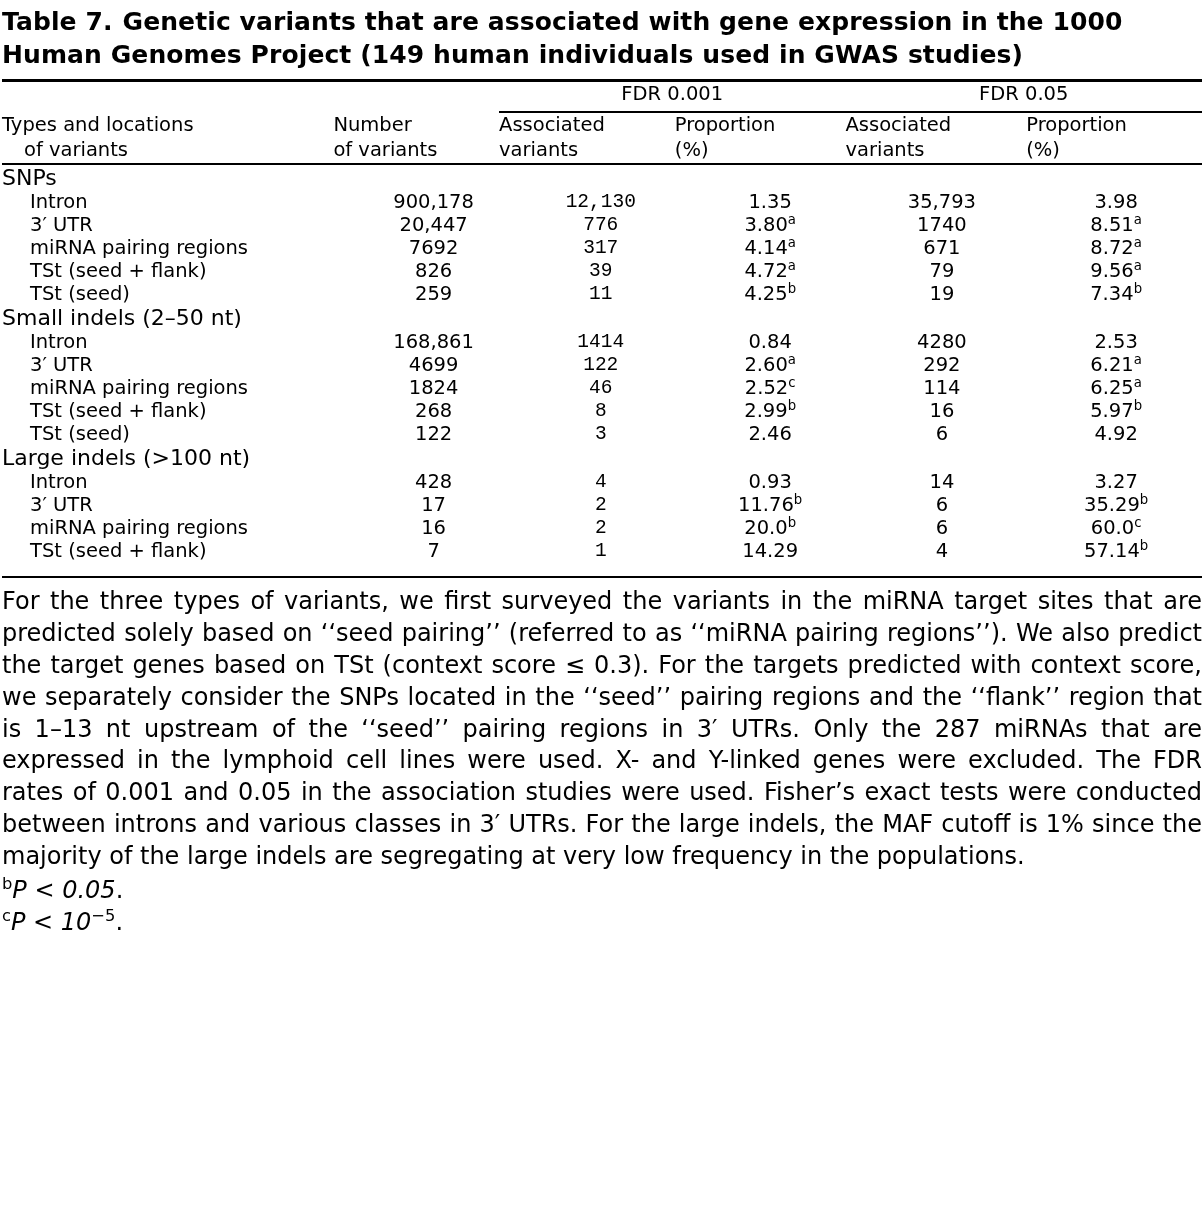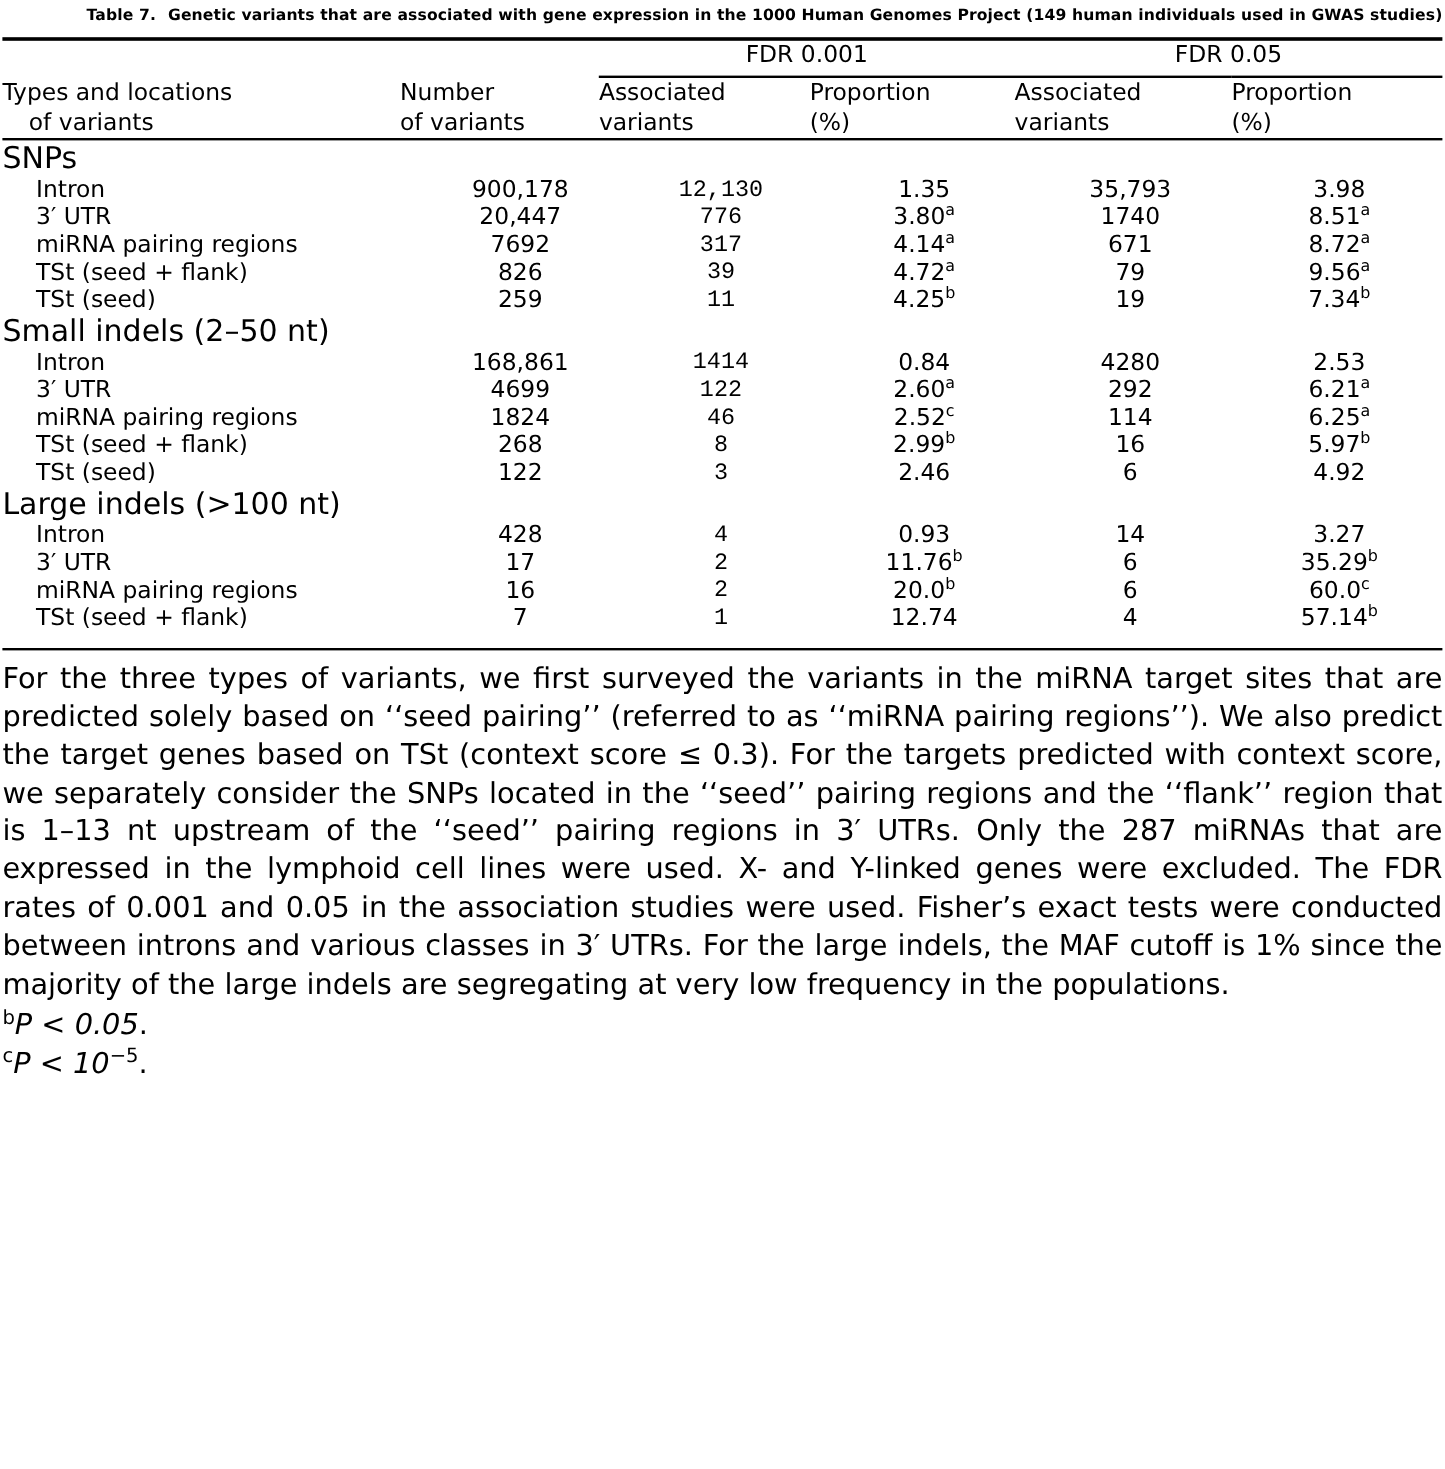--- a/index.html
+++ b/index.html
@@ -13,26 +13,25 @@
     font-family: "DejaVu Sans", sans-serif;
     color: #000000;
   }
   .page {
     width: 1204px;
     box-sizing: border-box;
     padding: 4px 2px 0 2px;
   }
   
   .caption {
-    font-size: 13px;
+    font-size: 25px;
     font-weight: bold;
     line-height: 1.30;
     letter-spacing: 0.1px;
     padding: 2px 0 8px 0;
-    text-align: right;
   }
   .caption .cap-label { margin-right: 10px; }
   
   .rule-thick {
     border-top: 3px solid #000;
     height: 0;
   }
   .rule-thin {
     border-top: 2px solid #000;
     height: 0;
@@ -74,21 +73,21 @@
     padding-top: 6px;
     padding-bottom: 7px;
   }
   .colhead.left { text-align: left; }
   .colhead .sub { display: block; }
   .colhead.left .sub { padding-left: 22px; }
 
   .sec-row td {
     padding-top: 20px;
     padding-bottom: 2px;
-    font-size: 25px;
+    font-size: 22px;
   }
   .sec-row td.col-label { text-align: left; }
   .data-row td {
     padding-top: 4px;
     padding-bottom: 4px;
     font-size: 19.5px;
   }
   .data-row td.col-label {
     text-align: left;
     padding-left: 28px;
@@ -296,21 +295,21 @@
           <td class="col-num">16</td>
           <td class="col-a1">2</td>
           <td class="col-p1">20.0<sup>b</sup></td>
           <td class="col-a2">6</td>
           <td class="col-p2">60.0<sup>c</sup></td>
         </tr>
         <tr class="data-row">
           <td class="col-label">TSt (seed + flank)</td>
           <td class="col-num">7</td>
           <td class="col-a1">1</td>
-          <td class="col-p1">12.74</td>
+          <td class="col-p1">14.29</td>
           <td class="col-a2">4</td>
           <td class="col-p2">57.14<sup>b</sup></td>
         </tr>
       </tbody>
   </table>
 
   <div class="tbl-spacer-bottom"></div>
   <div class="rule-thin"></div>
 
   <div class="footnote">

